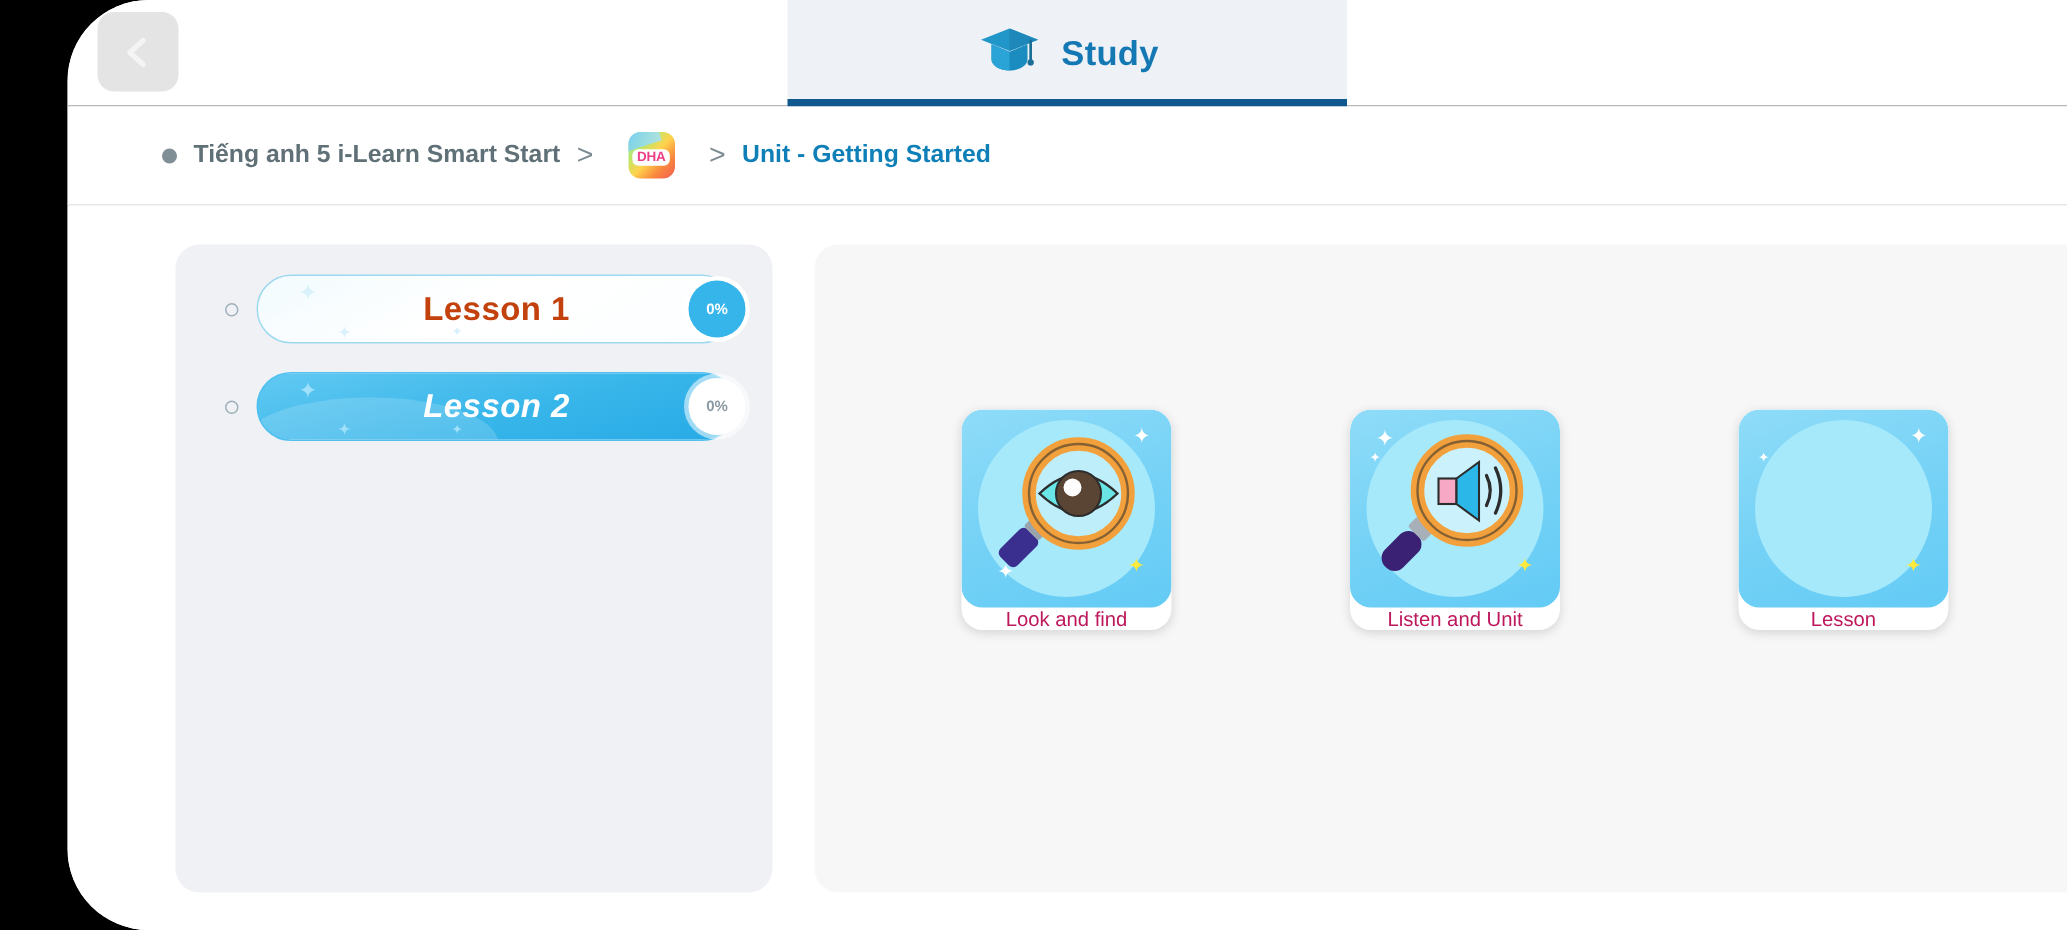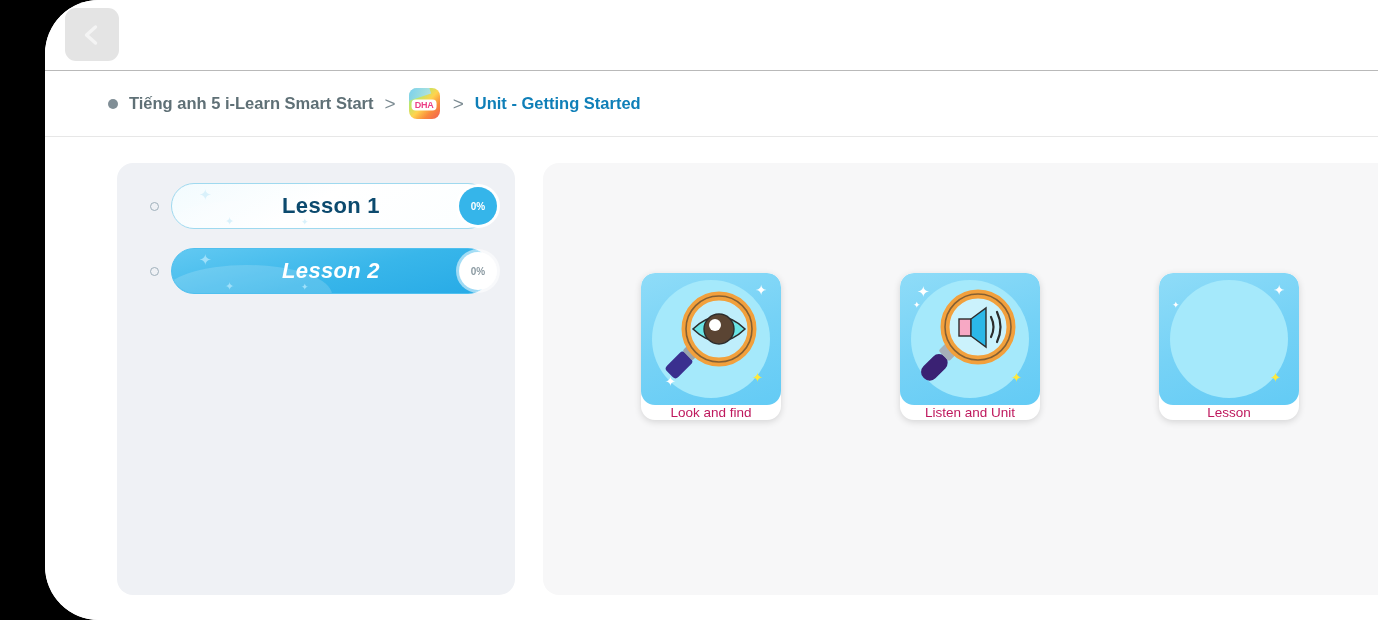--- a/index.html
+++ b/index.html
@@ -87,21 +87,21 @@
     padding: 0 3px;
   }
   .dha-icon {
     width: 31px; height: 31px;
     border-radius: 8px;
     flex: 0 0 auto;
     position: relative;
     overflow: hidden;
     background:
       linear-gradient(135deg,#8fd4f0 0%,#b9e86b 28%,#ffd34d 52%,#f98a3c 74%,#f25c54 100%);
-    margin: 0 2px;
+    margin: 0 12px;
     text-align: center;
   }
   .dha-icon::before {
     content:"";
     position:absolute; left:-6px; top:-8px; width:26px; height:18px;
     background: linear-gradient(120deg,#63c8ef,#a9e2f7);
     transform: rotate(-18deg);
     opacity:.85;
   }
   .dha-icon .dha-text {
@@ -177,21 +177,21 @@
     position: absolute; left: -10px; top: 16px;
     width: 170px; height: 60px;
     border-radius: 50%;
     background: rgba(255,255,255,.16);
   }
   .lesson-title {
     position: relative;
     font-size: 22px; font-weight: bold;
     letter-spacing: .3px;
   }
-  .lesson-pill.inactive .lesson-title { color: #0c4a6e; }
+  .lesson-pill.inactive .lesson-title { color: #c2410c; }
   .lesson-pill.active .lesson-title { color: #ffffff; font-style: italic; }
   .lesson-badge {
     position: absolute; right: -6px; top: 50%;
     transform: translateY(-50%);
     width: 38px; height: 38px;
     border-radius: 50%;
     display: flex; align-items: center; justify-content: center;
     font-size: 10px; font-weight: bold;
   }
   .lesson-pill.inactive .lesson-badge {
@@ -269,20 +269,34 @@
     <div id="topbar">
 
       <button id="back-button">
         <span>
           <svg width="26" height="26" viewBox="0 0 26 26">
             <polyline points="16.5,5 7.5,13 16.5,21" fill="none" stroke="#f4f4f4" stroke-width="3.4" stroke-linecap="round" stroke-linejoin="round"></polyline>
           </svg>
         </span>
       </button>
 
+      <div id="study-tab">
+        <span>
+          <svg width="44" height="36" viewBox="0 0 44 36">
+            <path d="M22 4 L41 11.5 L22 19 L3 11.5 Z" fill="#2196c9"></path>
+            <path d="M22 4 L41 11.5 L22 19 Z" fill="#1e88bb"></path>
+            <path d="M10 14.5 V24.5 C10 29 16 32 22 32 C28 32 34 29 34 24.5 V14.5 L22 19.5 Z" fill="#1b8cc0"></path>
+            <path d="M10 14.5 V24.5 C10 29 16 32 22 32 V19.5 Z" fill="#2aa3d6"></path>
+            <rect x="35.2" y="11.5" width="1.8" height="14" fill="#1b6f97"></rect>
+            <circle cx="36.1" cy="26.6" r="2.1" fill="#1b6f97"></circle>
+          </svg>
+        </span>
+        <span class="tab-label">Study</span>
+        <span class="tab-underline"></span>
+      </div>
     </div>
 
     <nav id="breadcrumb">
       <span class="crumb-dot"></span>
       <span class="crumb-text">Tiếng anh 5 i-Learn Smart Start</span>
       <span class="crumb-sep">&gt;</span>
 
       <span class="dha-icon">
         <span class="dha-text">DHA</span>
       </span>

